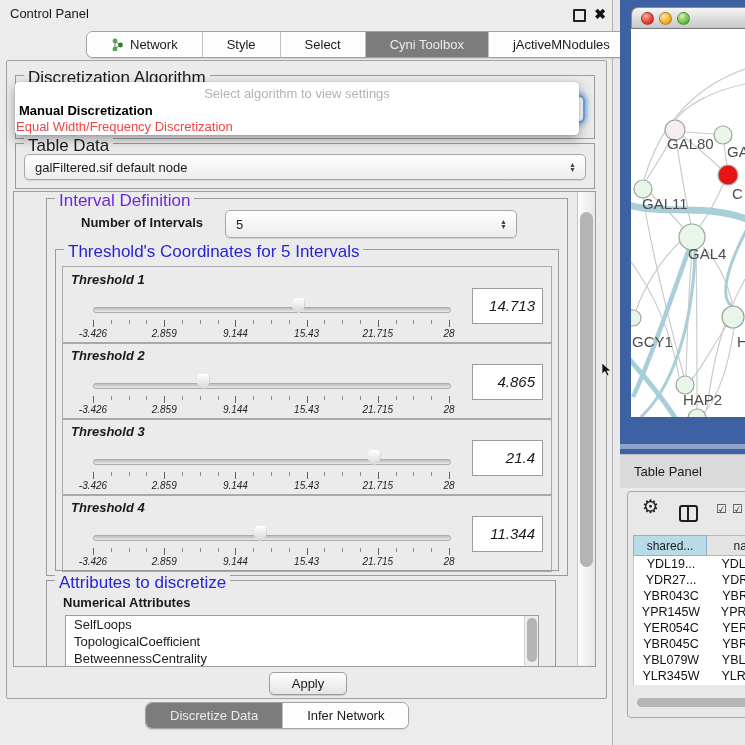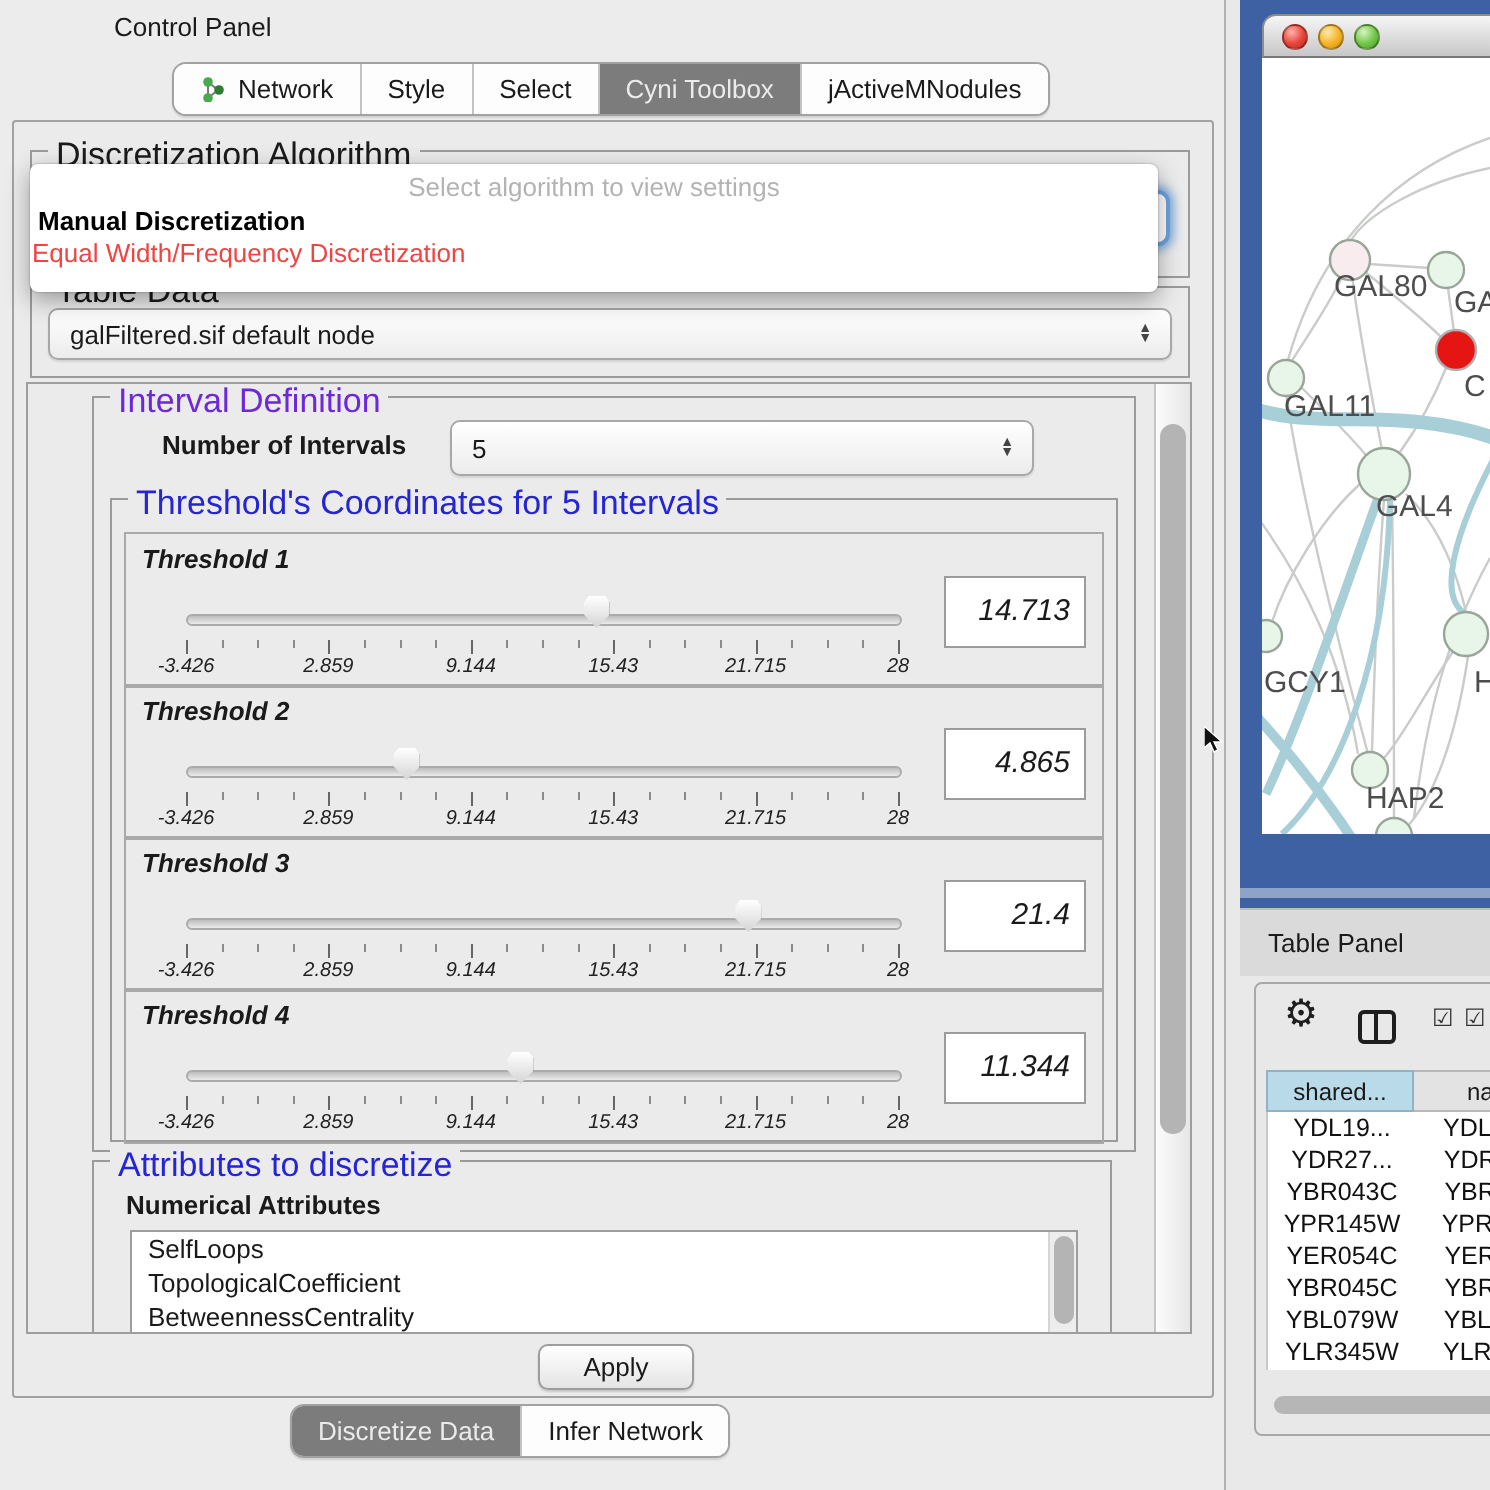--- a/index.html
+++ b/index.html
@@ -1,26 +1,26 @@
 <!DOCTYPE html>
 <html><head>
 <meta charset="utf-8">
 <style>
   html,body{margin:0;padding:0;}
   body{width:745px;height:745px;position:relative;overflow:hidden;background:#e9e9e9;
        font-family:"Liberation Sans",sans-serif;font-size:13px;color:#1a1a1a;}
   
   .control-panel{position:absolute;left:0;top:0;width:612px;height:745px;background:#ececec;border-right:1px solid #b2b2b2;}
-  .cp-titlebar{position:absolute;left:0;top:0;width:100%;height:28px;margin-left:47px;}
+  .cp-titlebar{position:absolute;left:0;top:0;width:100%;height:28px;}
   .cp-title{position:absolute;left:10px;top:0;line-height:28px;font-size:13px;}
   .float-btn{position:absolute;right:26px;top:9px;width:9px;height:9px;border:2px solid #222;border-radius:1px;}
   .close-btn{position:absolute;right:6px;top:5px;font-size:14px;font-weight:bold;color:#111;line-height:18px;}
   
   .seg{position:absolute;display:flex;border:1px solid #a2a2a2;border-radius:7px;background:#fdfdfd;overflow:hidden;height:25px;box-shadow:0 1px 1px rgba(0,0,0,.12);}
-  .seg .tab{display:flex;align-items:center;padding:0 13px;font-size:13px;border-left:1px solid #c2c2c2;white-space:nowrap;background:#fdfdfd;}
+  .seg .tab{display:flex;align-items:center;padding:0 24px;font-size:13px;border-left:1px solid #c2c2c2;white-space:nowrap;background:#fdfdfd;}
   .seg .tab:first-child{border-left:none;}
   .seg .tab.active{background:#7c7c7c;color:#ebebeb;}
   .net-ic{margin-right:6px;display:inline-block;width:13px;height:13px;}
   
   .mainpanel{position:absolute;left:6px;top:60px;width:599px;height:637px;border:1px solid #a2a2a2;background:#ebebeb;border-radius:2px;}
   .group{position:absolute;border:1px solid #9b9b9b;}
   .gtitle{position:absolute;top:-8px;left:8px;background:#ebebeb;padding:0 4px;font-size:17px;white-space:nowrap;}
   .gtitle.green{color:#6d28d9;}
   .gtitle.blue{color:#2525d6;}
   .combo{position:absolute;background:linear-gradient(#ffffff,#ececec);border:1px solid #a8a8a8;border-radius:5px;box-shadow:0 1px 1px rgba(0,0,0,.1);}
@@ -128,21 +128,21 @@
       </div>
   </div>
 
   <div class="mainpanel">
 
     <div class="group" style="left:8px;top:14px;width:578px;height:62px;">
       <span class="gtitle">Discretization Algorithm</span>
     </div>
     <div class="focus-combo" style="left:16px;top:34px;width:558px;height:24px;"></div>
 
-    <div class="popup" style="left:8px;top:21px;width:564px;height:64px;">
+    <div class="popup" style="left:8px;top:21px;width:564px;height:53px;">
       <div class="hint">Select algorithm to view settings</div>
       <div class="opt1">Manual Discretization</div>
       <div class="opt2">Equal Width/Frequency Discretization</div>
     </div>
 
     <div class="group" style="left:8px;top:82px;width:578px;height:44px;">
       <span class="gtitle">Table Data</span>
       <div class="combo" style="left:8px;top:10px;width:560px;height:24px;">
         <span class="cv">galFiltered.sif default node</span>
         <span class="stepper">

